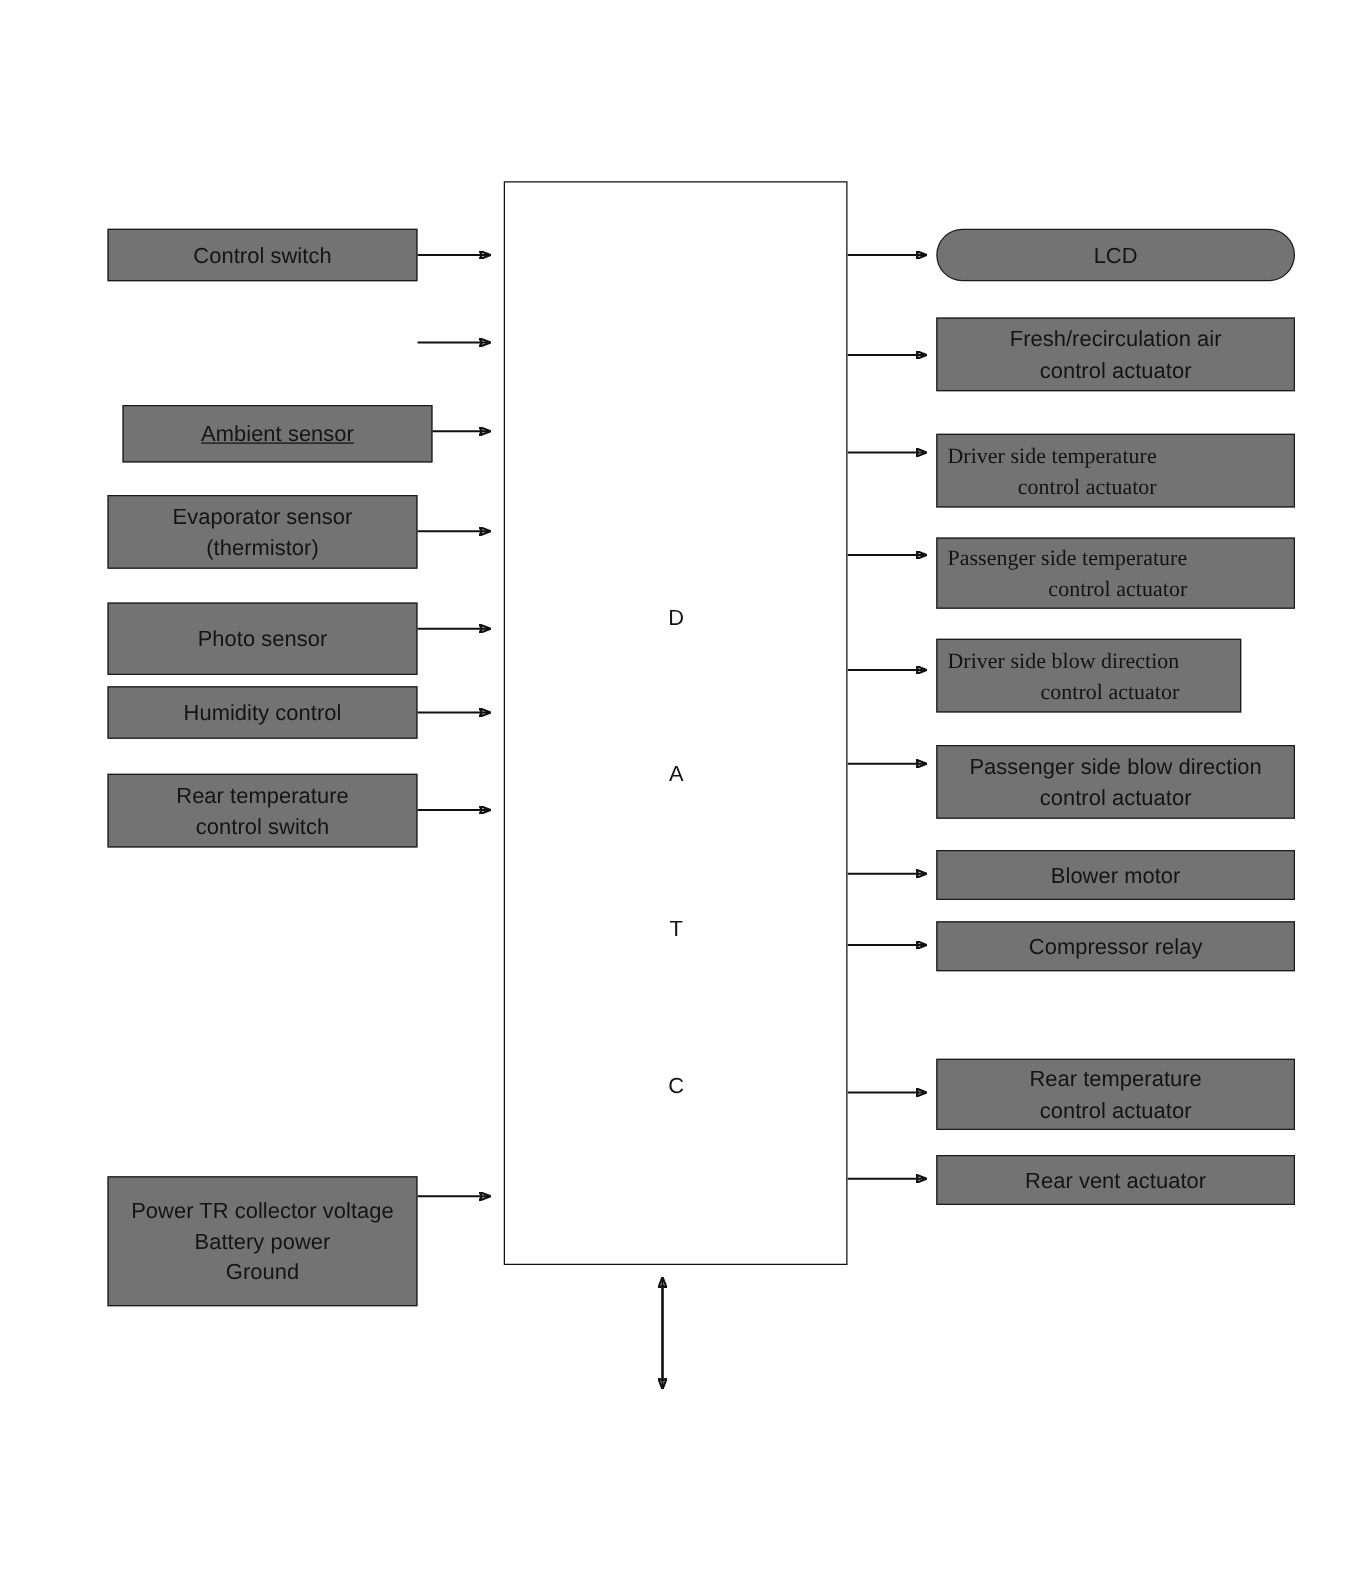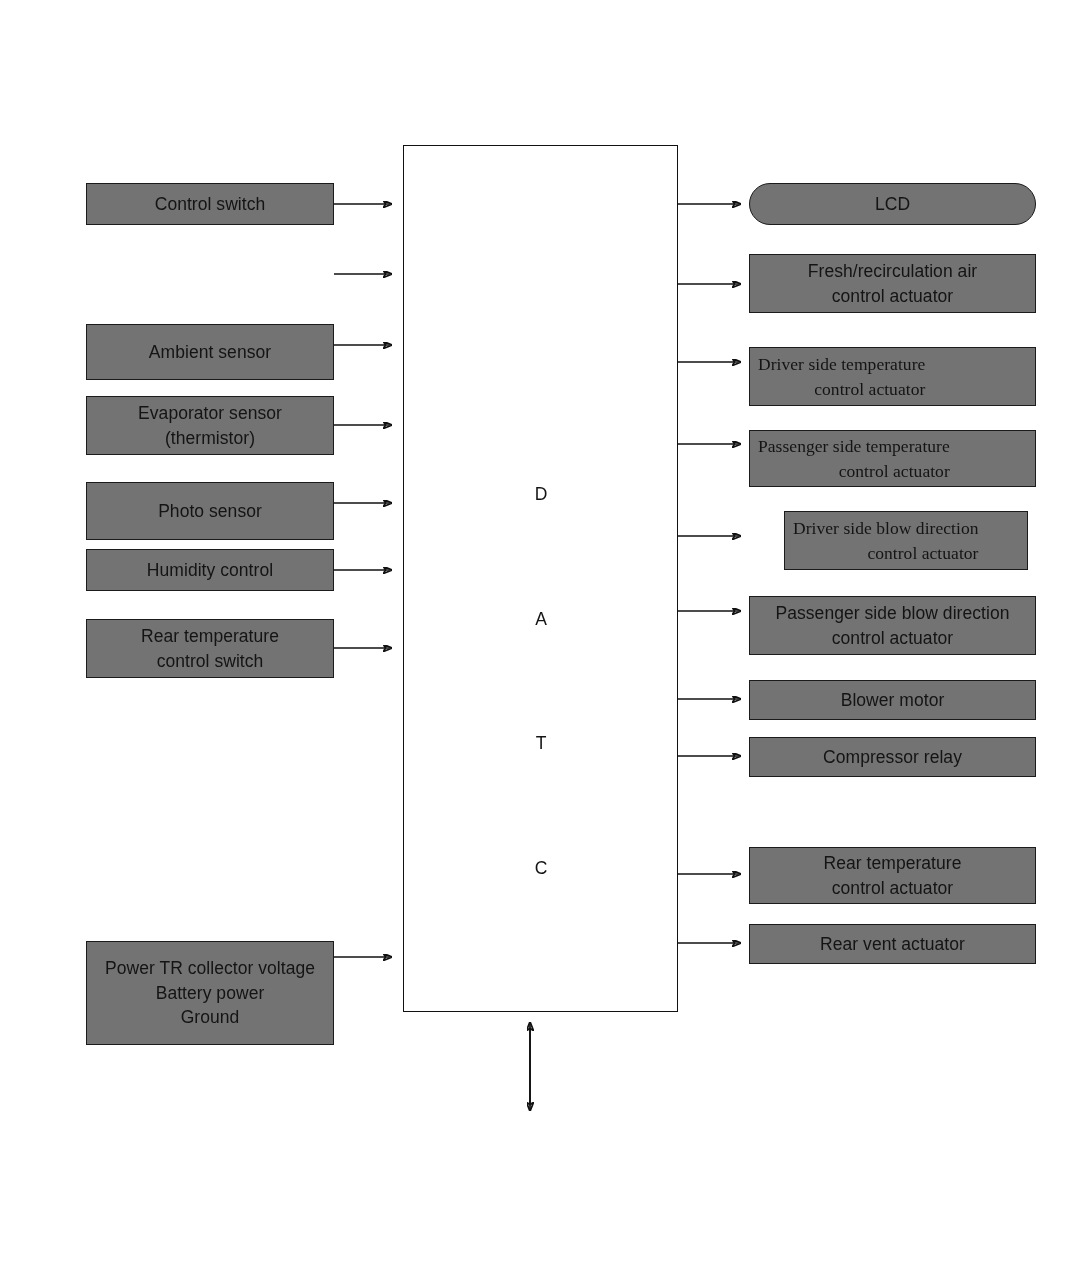--- a/index.html
+++ b/index.html
@@ -115,21 +115,21 @@
   <div class="datc-box" style="left:403px; top:145px; width:275px; height:867px;">
     <div class="datc-letter" style="left:137px; top:338px;">D</div>
     <div class="datc-letter" style="left:137px; top:463px;">A</div>
     <div class="datc-letter" style="left:137px; top:587px;">T</div>
     <div class="datc-letter" style="left:137px; top:712px;">C</div>
   </div>
 
   <div class="node" style="left:86px; top:183px; width:248px; height:42px;">Control switch</div>
 
 
-  <div class="node" style="left:86px; top:324px; width:248px; height:56px;">Ambient sensor</div>
+  <div class="node" style="left:98px; top:324px; width:248px; height:46px;text-decoration:underline;">Ambient sensor</div>
 
   <div class="node" style="left:86px; top:396px; width:248px; height:59px;">Evaporator sensor
 (thermistor)</div>
 
   <div class="node" style="left:86px; top:482px; width:248px; height:58px;">Photo sensor</div>
 
   <div class="node" style="left:86px; top:549px; width:248px; height:42px;">Humidity control</div>
 
   <div class="node" style="left:86px; top:619px; width:248px; height:59px;">Rear temperature
 control switch</div>
@@ -142,21 +142,21 @@
 
   <div class="node" style="left:749px; top:254px; width:287px; height:59px;">Fresh/recirculation air
 control actuator</div>
 
   <div class="node align-left" style="left:749px; top:347px; width:287px; height:59px;">Driver side temperature
 control actuator</div>
 
   <div class="node align-left" style="left:749px; top:430px; width:287px; height:57px;">Passenger side temperature
 control actuator</div>
 
-  <div class="node align-left" style="left:749px; top:511px; width:244px; height:59px;margin-left:35px;">Driver side blow direction
+  <div class="node align-left" style="left:749px; top:511px; width:244px; height:59px;">Driver side blow direction
 control actuator</div>
 
   <div class="node" style="left:749px; top:596px; width:287px; height:59px;">Passenger side blow direction
 control actuator</div>
 
   <div class="node" style="left:749px; top:680px; width:287px; height:40px;">Blower motor</div>
 
   <div class="node" style="left:749px; top:737px; width:287px; height:40px;">Compressor relay</div>
 
   <div class="node" style="left:749px; top:847px; width:287px; height:57px;">Rear temperature

